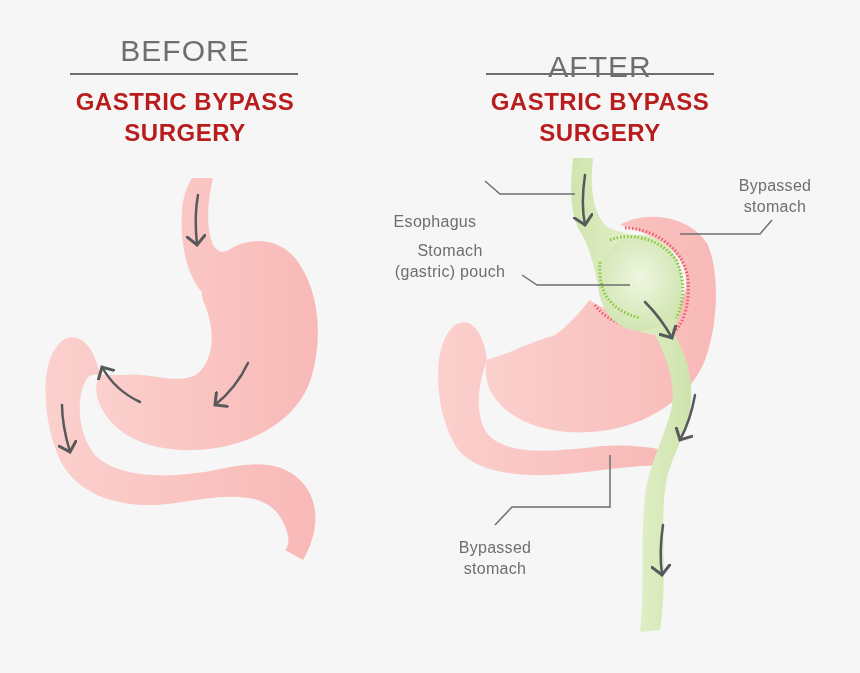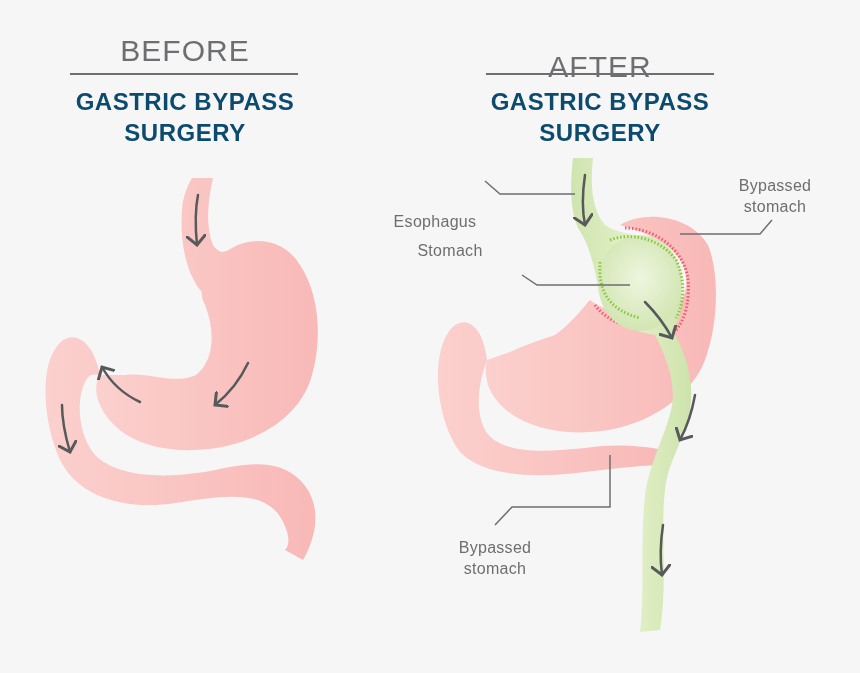--- a/index.html
+++ b/index.html
@@ -1,20 +1,20 @@
 <!DOCTYPE html>
 <html><head>
 <meta charset="utf-8">
 <style>
   html, body { margin:0; padding:0; }
   body { width:860px; height:673px; background:#f6f6f6; position:relative; overflow:hidden;
          font-family:"Liberation Sans", "DejaVu Sans", sans-serif; color:#6d6e71; }
   .heading-light { position:absolute; font-size:30px; font-weight:normal; letter-spacing:1px; text-align:center; color:#6d6e71; }
   .rule { position:absolute; height:2px; background:#6d6e71; }
-  .heading-bold { position:absolute; font-size:24px; font-weight:bold; text-align:center; line-height:31px; color:#0c4a6e; letter-spacing:0.5px; }
+  .heading-bold { position:absolute; font-size:24px; font-weight:bold; text-align:center; line-height:31px; color:#b91c1c; letter-spacing:0.5px; }
   .label { position:absolute; font-size:16px; color:#6d6e71; text-align:center; line-height:21px; letter-spacing:0.3px; }
   svg.art { position:absolute; left:0; top:0; }
 </style>
 </head>
 <body>
 
 <svg class="art" width="860" height="673" viewBox="0 0 860 673">
   <defs>
     <linearGradient id="pinkGrad" x1="0" x2="1" y1="0" y2="0">
       <stop offset="0" stop-color="#fbd0cd"></stop>
@@ -150,17 +150,18 @@
 
 <div class="label" style="left:380px; top:163px; width:110px;margin-top:48px;">
   <span>Esophagus</span>
 </div>
 <div class="label" style="left:720px; top:175px; width:110px;">
   <div>Bypassed</div>
   <div>stomach</div>
 </div>
 <div class="label" style="left:380px; top:240px; width:140px;">
   <div>Stomach</div>
+  <div>(gastric) pouch</div>
 </div>
 <div class="label" style="left:440px; top:537px; width:110px;">
   <div>Bypassed</div>
   <div>stomach</div>
 </div>
 
 </body></html>

